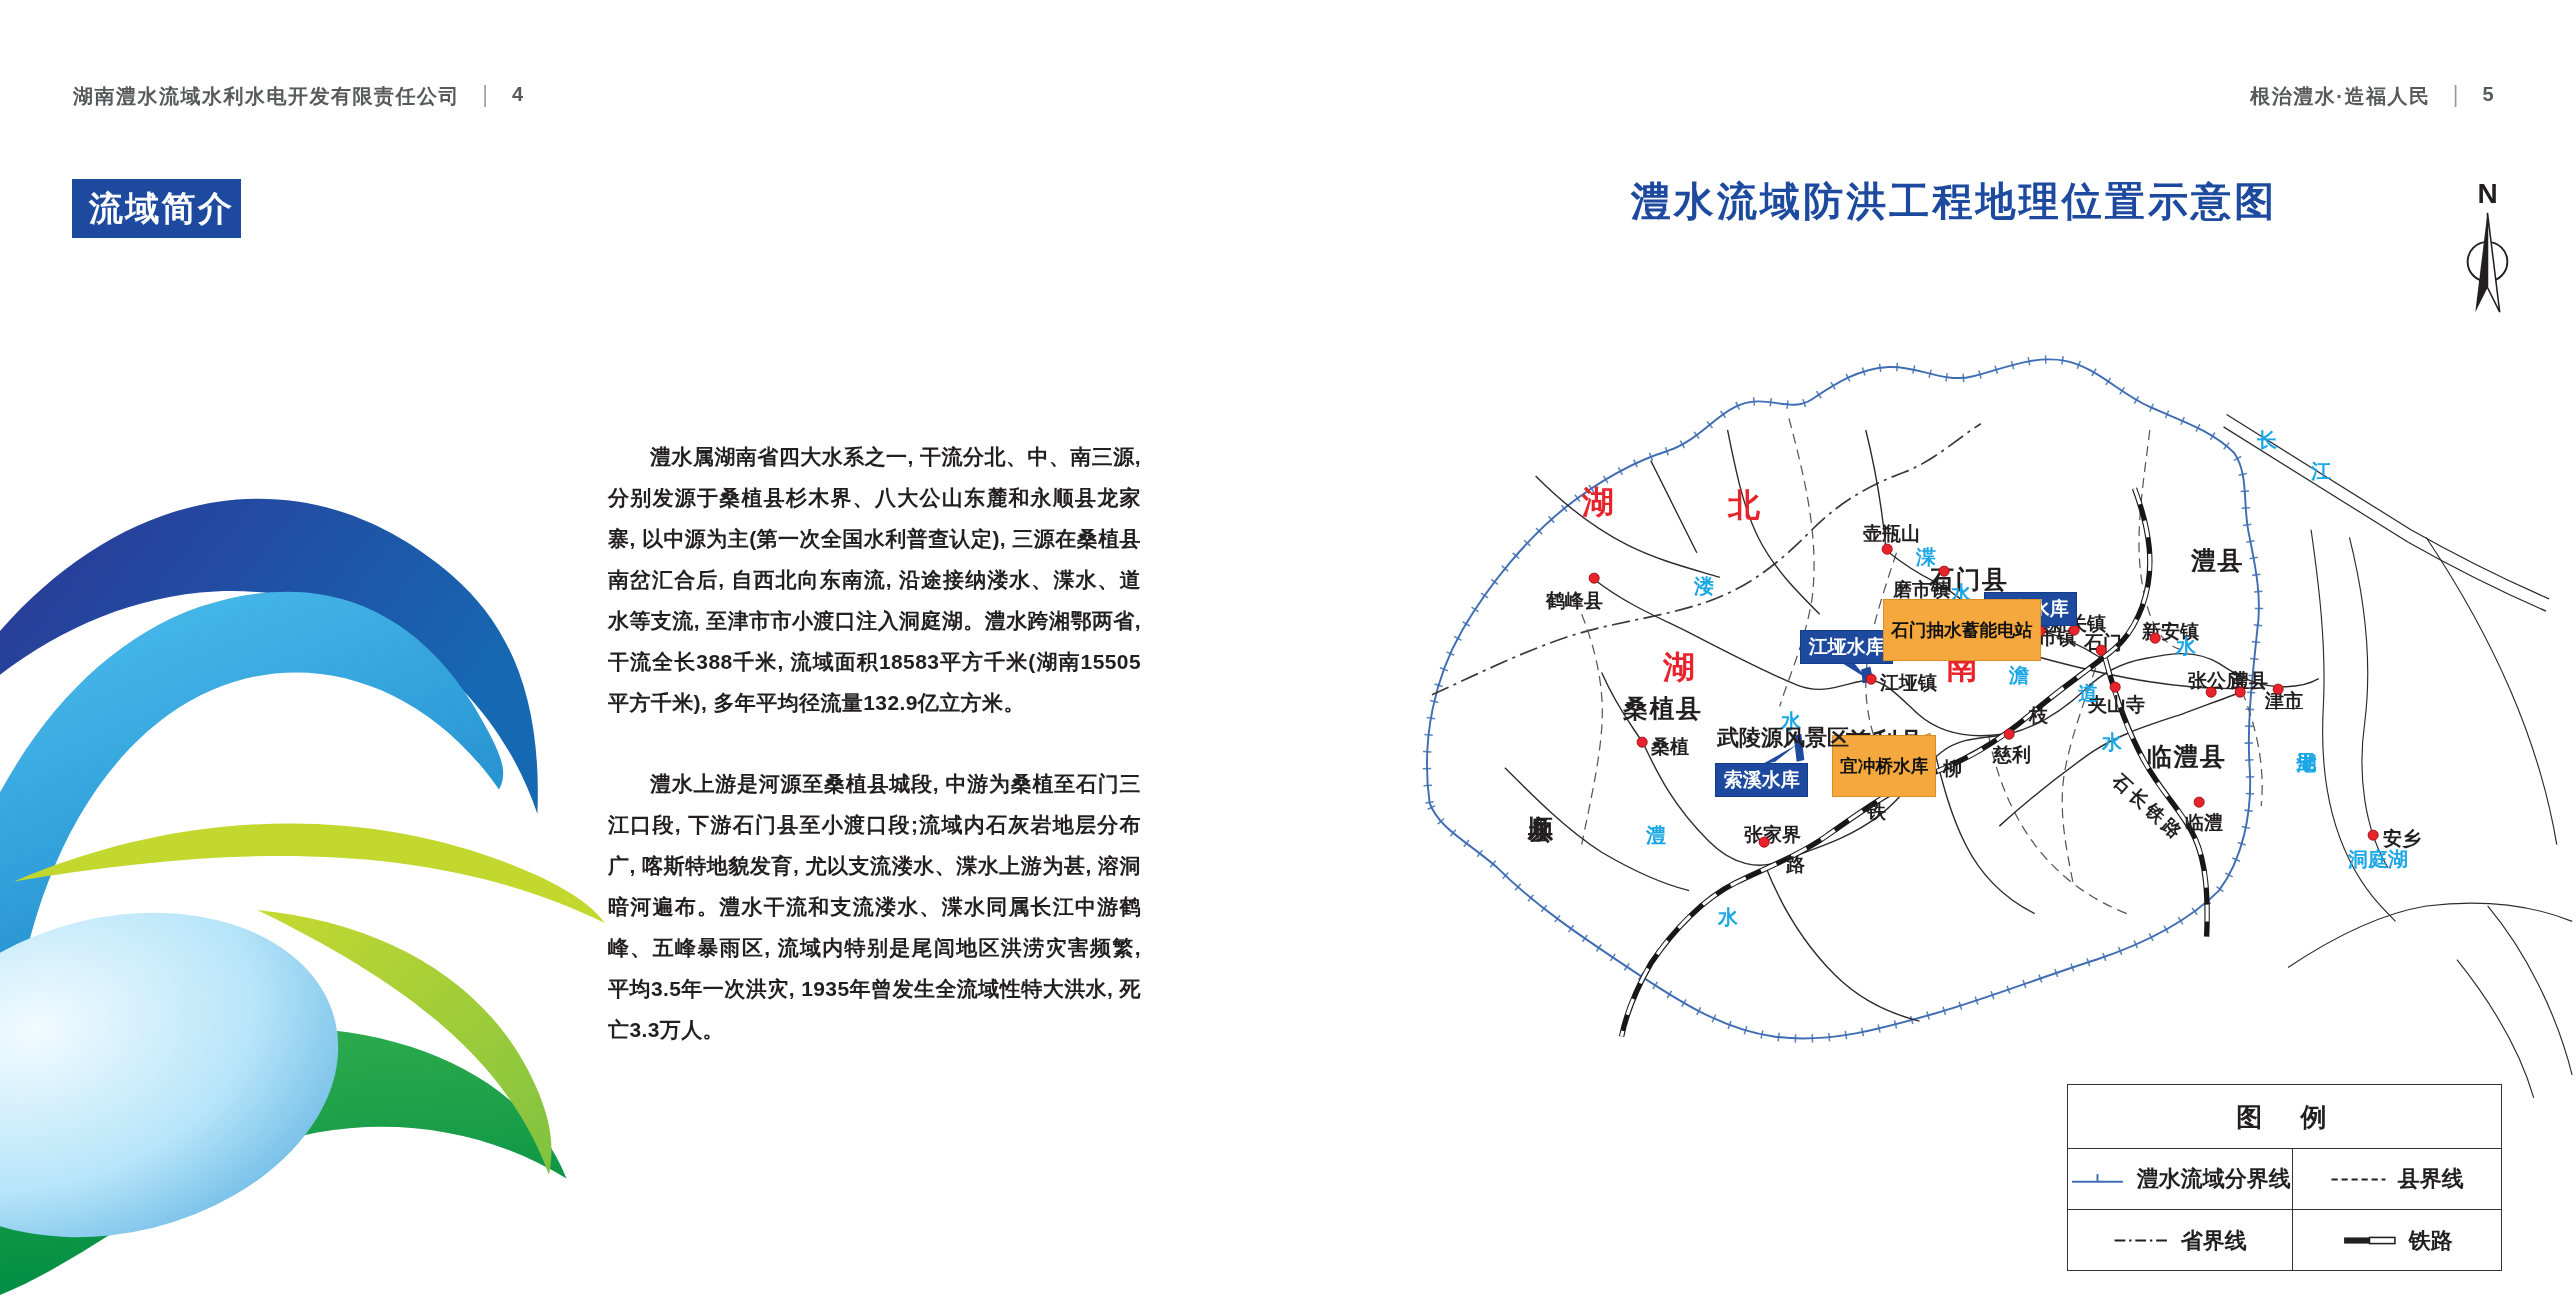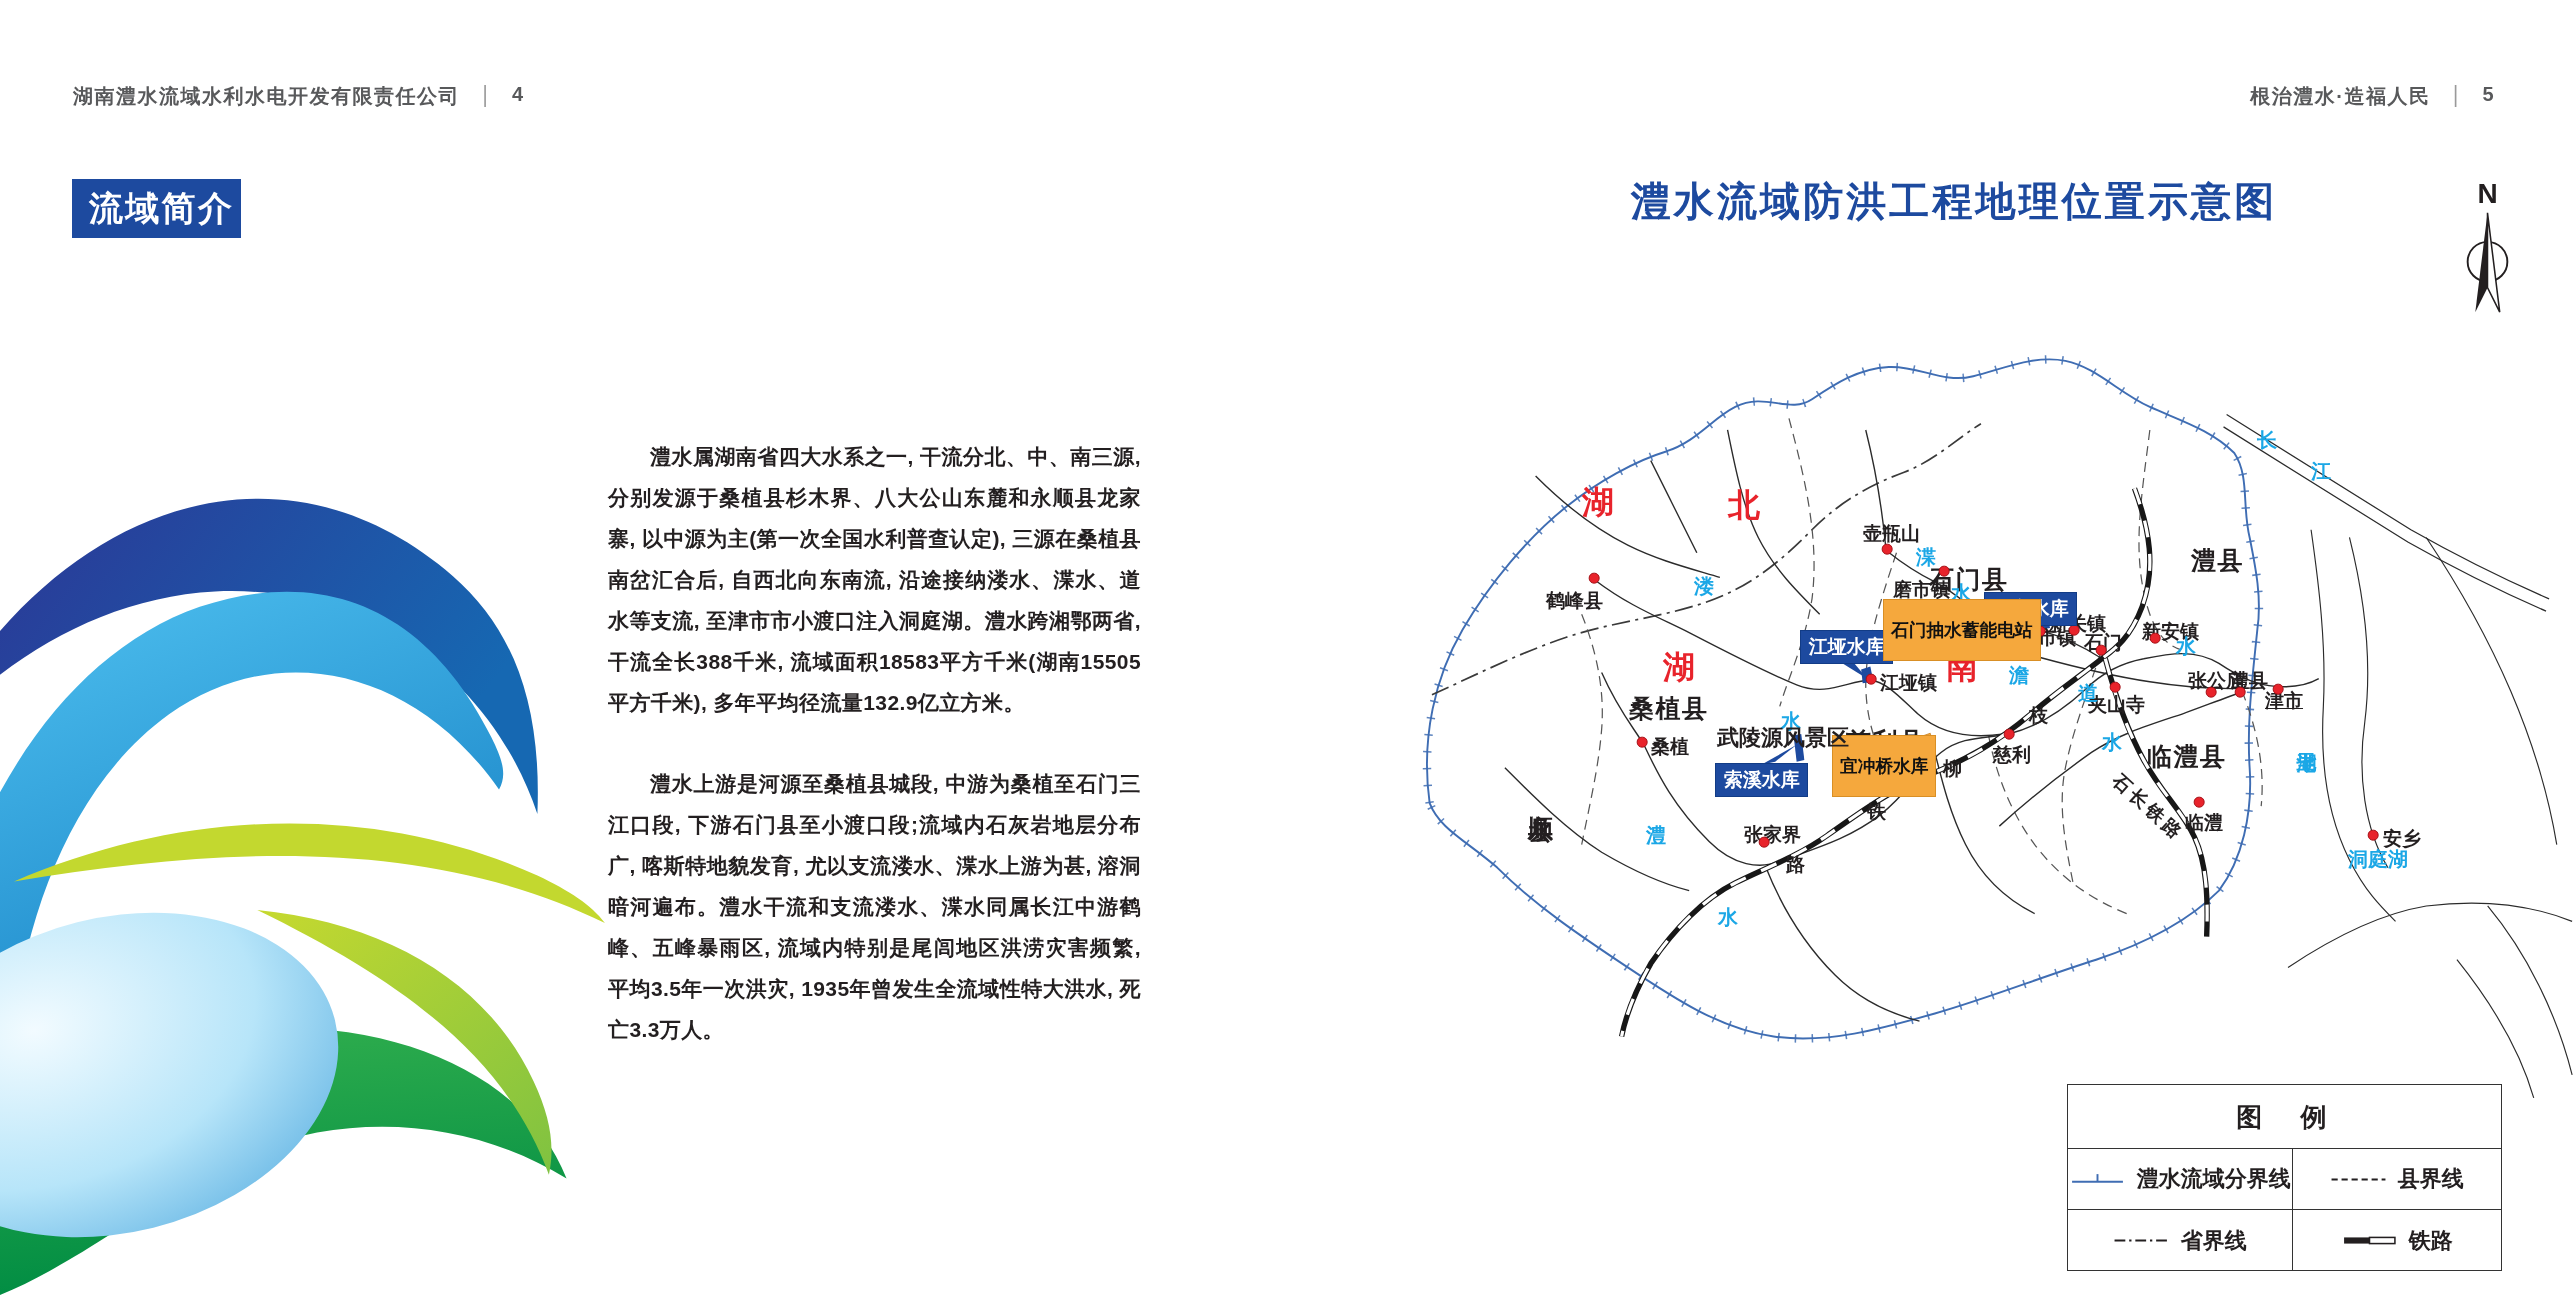--- a/index.html
+++ b/index.html
@@ -204,21 +204,21 @@
   <div>
       <span class="lbl province-lbl" style="left: 1582px; top: 481px;">湖</span>
       <span class="lbl province-lbl" style="left: 1728px; top: 484px;">北</span>
       <span class="lbl province-lbl" style="left: 1663px; top: 646px;">湖</span>
       <span class="lbl province-lbl" style="left: 1946px; top: 646px;">南</span>
     </div>
   <div>
       <span class="lbl county-lbl" style="left: 1929px; top: 563px;">石门县</span>
       <span class="lbl county-lbl" style="left: 2191px; top: 544px;">澧县</span>
       <span class="lbl county-lbl" style="left: 2147px; top: 740px;">临澧县</span>
-      <span class="lbl county-lbl" style="left: 1623px; top: 692px; margin-left: 6px;">桑植县</span>
+      <span class="lbl county-lbl" style="left: 1623px; top: 692px;">桑植县</span>
       <span class="lbl county-lbl" style="left: 1846px; top: 725px;">慈利县</span>
       <span class="lbl county-lbl vertical" style="left: 1525px; top: 795px;">永顺县</span>
     </div>
   <div>
       <span class="lbl city-lbl" style="left: 1546px; top: 588px;">鹤峰县</span>
       <span class="dot" style="left: 1594px; top: 578px;"></span>
       <span class="lbl city-lbl" style="left: 1863px; top: 521px;">壶瓶山</span>
       <span class="dot" style="left: 1887px; top: 549px;"></span>
       <span class="lbl city-lbl" style="left: 1893px; top: 577px;">磨市镇</span>
       <span class="dot" style="left: 1944px; top: 571px;"></span>

